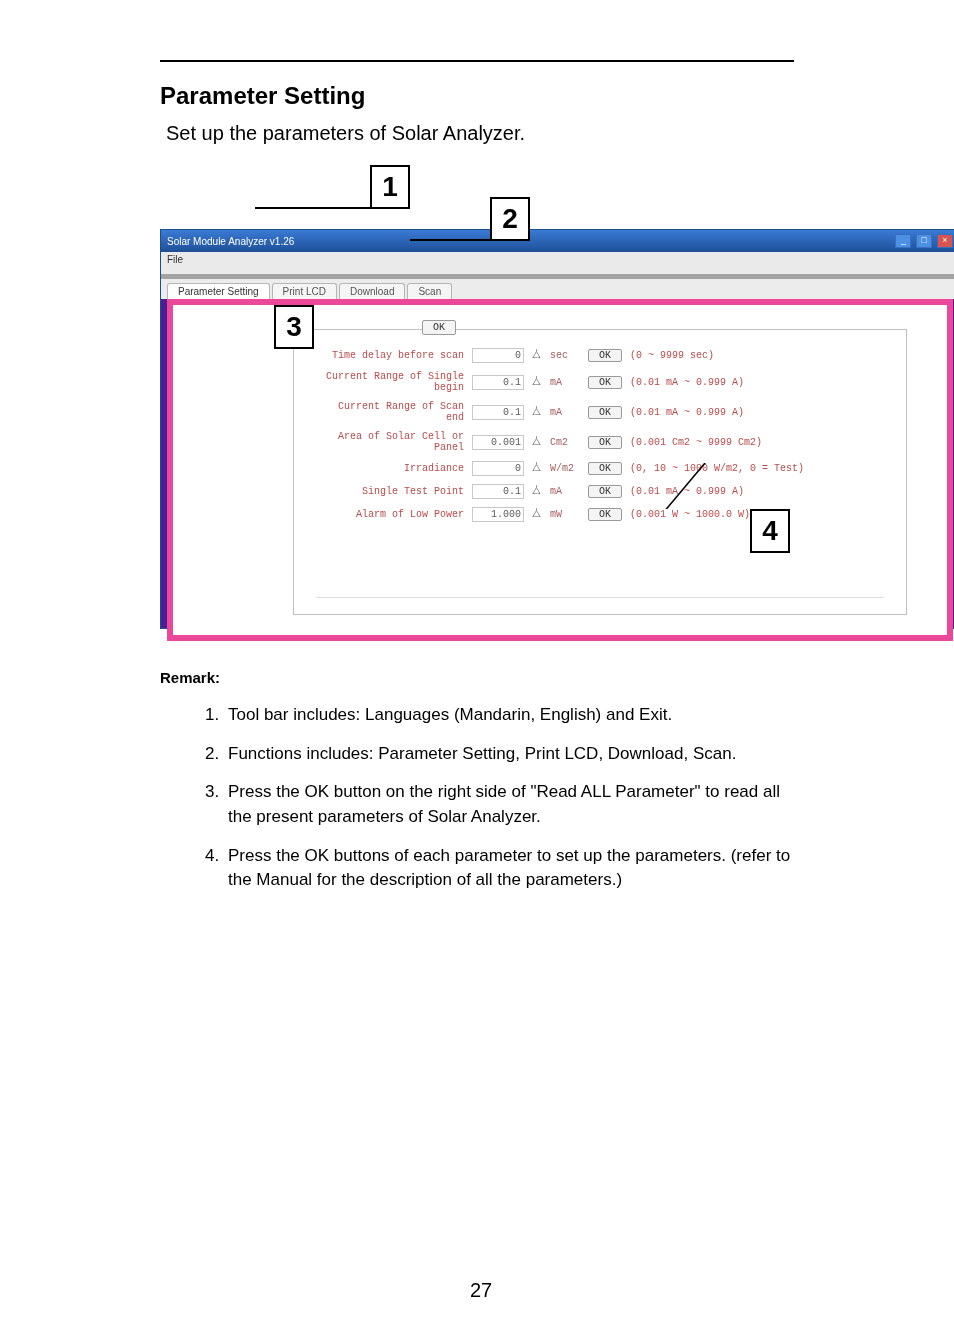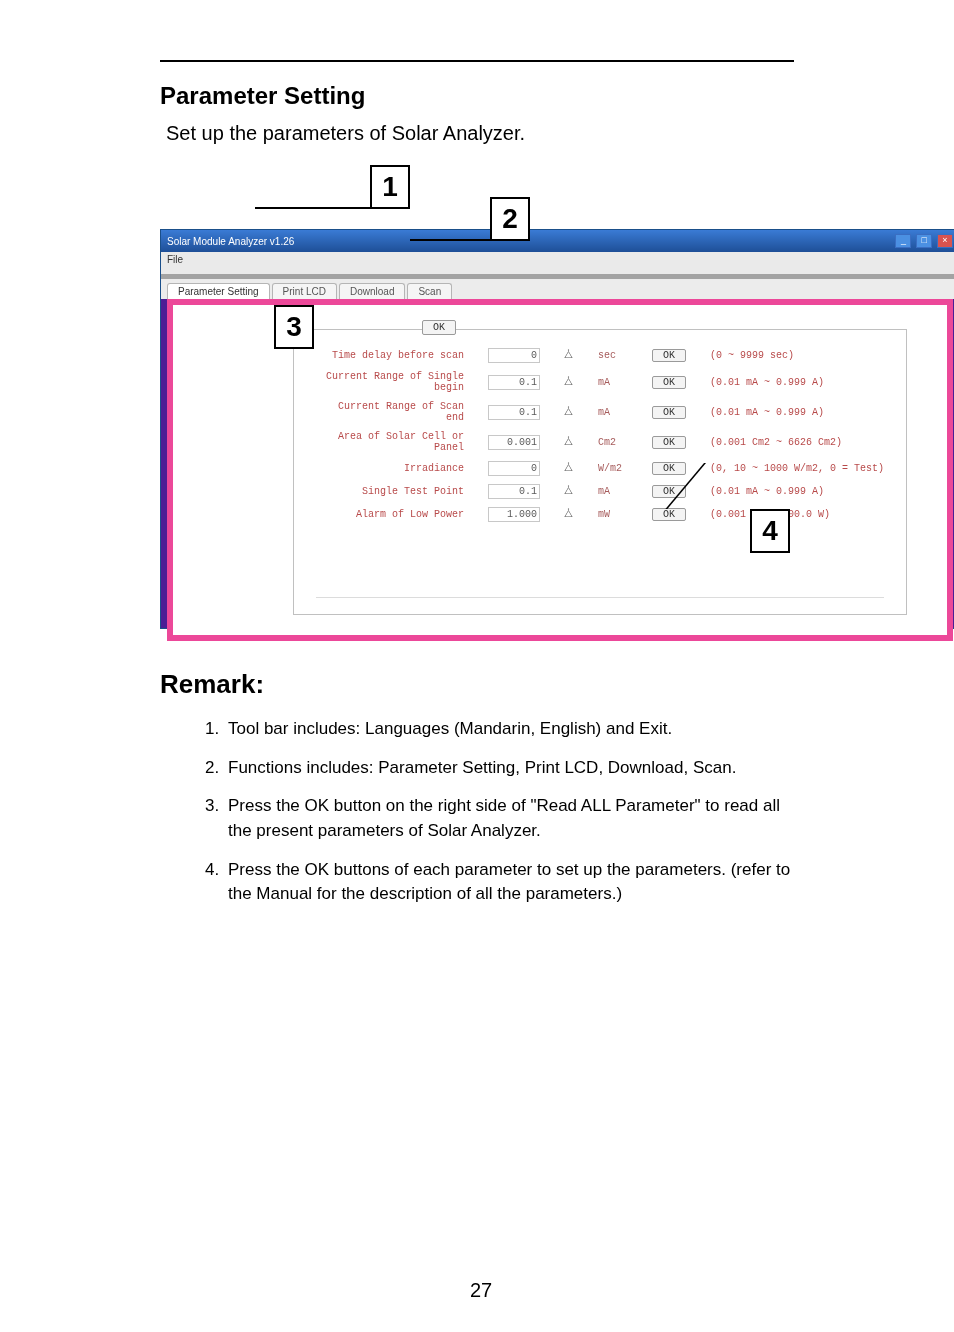--- a/index.html
+++ b/index.html
@@ -146,21 +146,21 @@
   }
   .rows {
     position:absolute;
     top:18px;
     left:20px;
     right:20px;
   }
   .row {
     display:flex;
     align-items:center;
-    gap:24px;
+    gap:8px;
     margin-bottom:8px;
     font-size:10px;
   }
   .row .name {
     width:150px;
     text-align:right;
     color:#b84a4a;
   }
   .row .val {
     width:46px;
@@ -189,21 +189,21 @@
     color:#b84a4a;
     white-space:nowrap;
   }
   .divider-line {
     position:absolute;
     left:22px; right:22px;
     border-top:1px solid #dcdcdc;
   }
   
   .remark-h {
-    font-size:26px;
+    font-size:15px;
     font-weight:bold;
     margin: 24px 0 16px 0;
   }
   .remark-list {
     list-style: decimal;
     padding-left: 64px;
     font-size: 17px;
     line-height: 1.45;
   }
   .remark-list li {
@@ -290,21 +290,21 @@
               <span class="okbtn">OK</span>
               <span class="range">(0.01 mA ~ 0.999 A)</span>
             </div>
 
             <div class="row">
               <span class="name">Area of Solar Cell or Panel</span>
               <span class="val">0.001</span>
               <span class="spin">⧊</span>
               <span class="unit">Cm2</span>
               <span class="okbtn">OK</span>
-              <span class="range">(0.001 Cm2 ~ 6626 Cm2)</span>
+              <span class="range">(0.001 Cm2 ~ 9999 Cm2)</span>
             </div>
 
             <div class="row">
               <span class="name">Irradiance</span>
               <span class="val">0</span>
               <span class="spin">⧊</span>
               <span class="unit">W/m2</span>
               <span class="okbtn">OK</span>
               <span class="range">(0, 10 ~ 1000 W/m2, 0 = Test)</span>
             </div>

